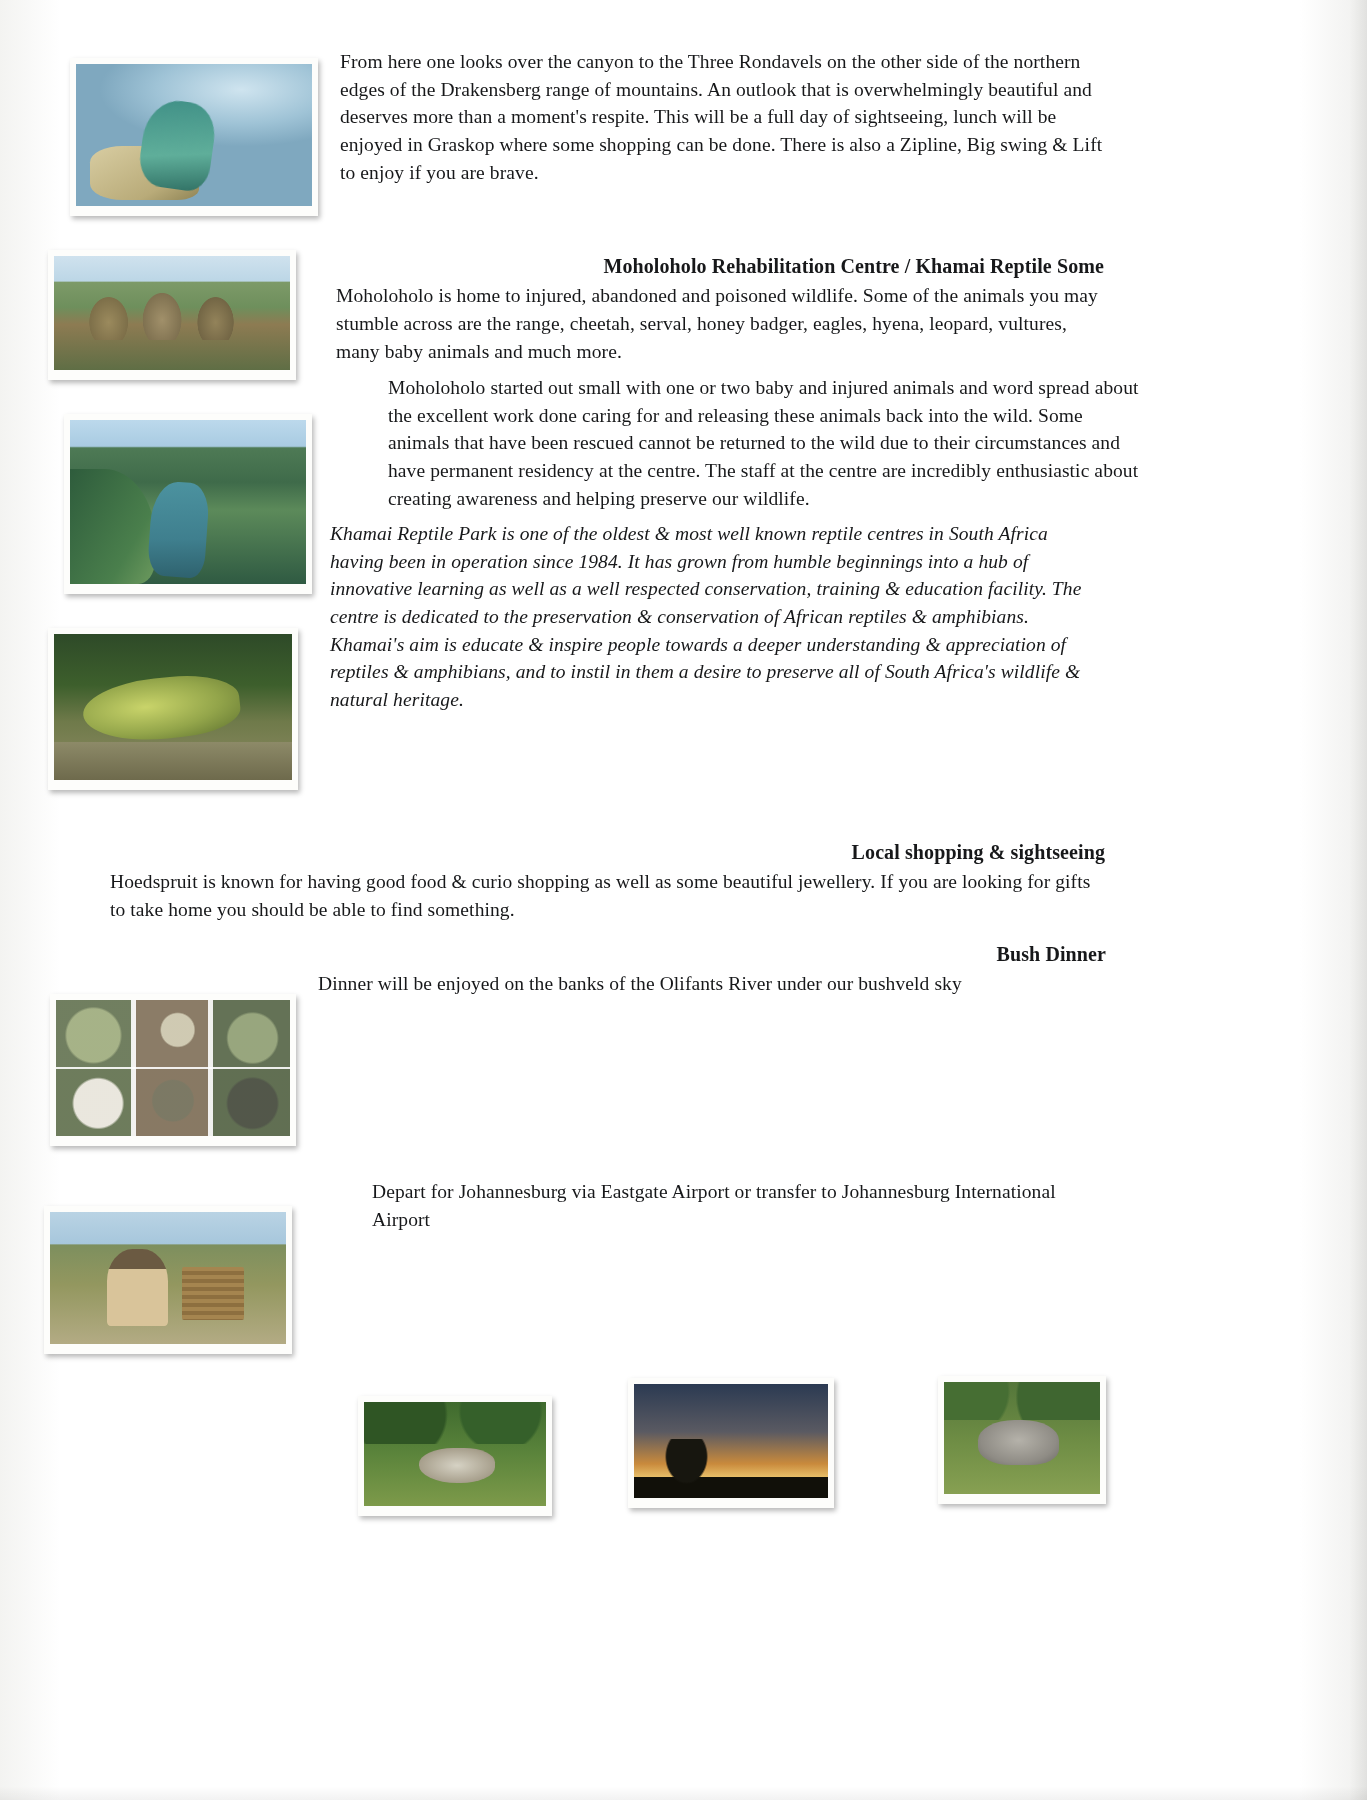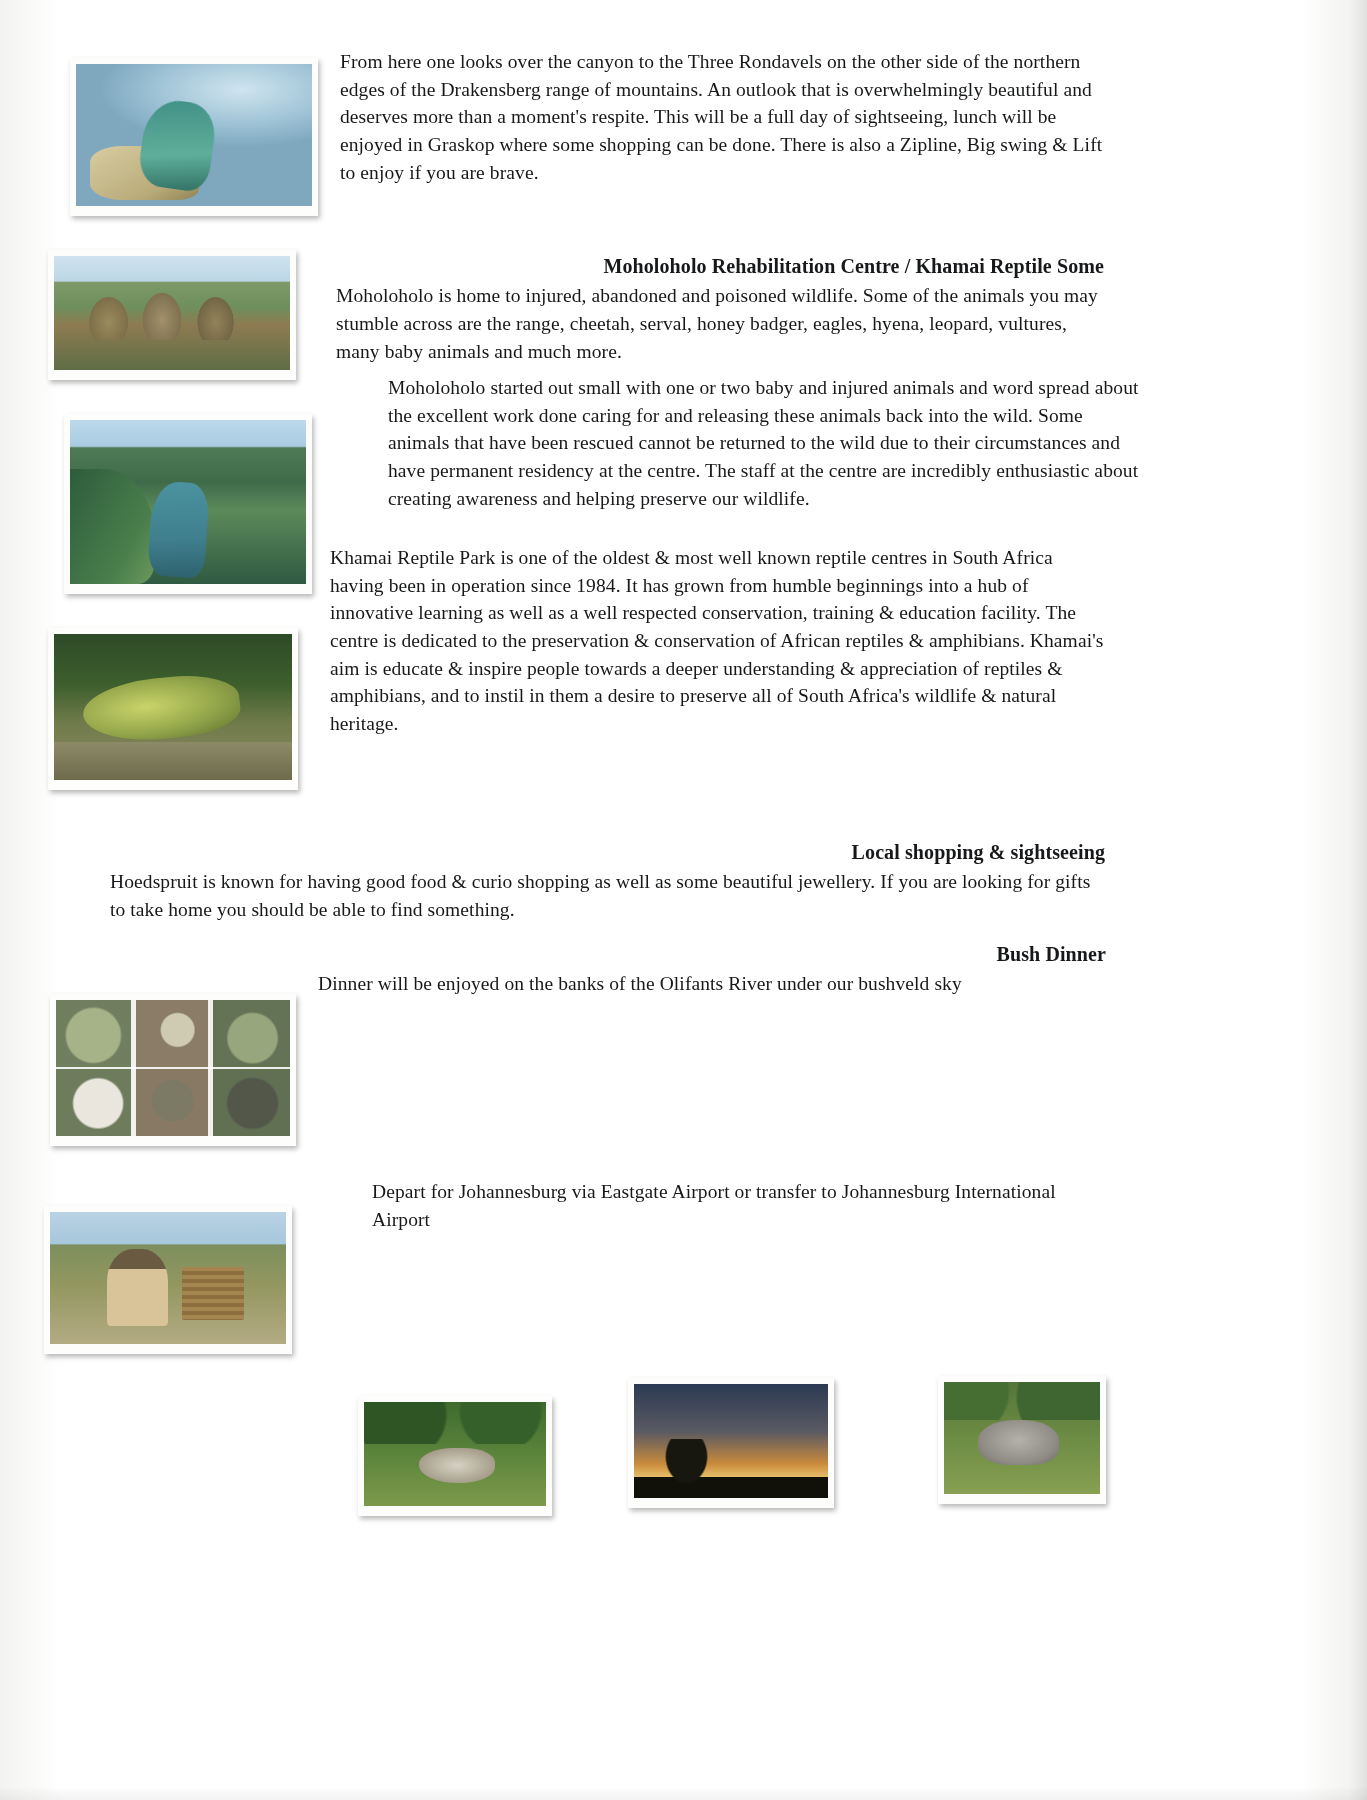--- a/index.html
+++ b/index.html
@@ -269,21 +269,21 @@
 
   <div class="text-col" style="left:336px; top:252px; width:768px;">
     <div class="heading">Moholoholo Rehabilitation Centre / Khamai Reptile Some</div>
     <div class="para">Moholoholo is home to injured, abandoned and poisoned wildlife. Some of the animals you may stumble across are the range, cheetah, serval, honey badger, eagles, hyena, leopard, vultures, many baby animals and much more.</div>
   </div>
 
   <div class="text-col" style="left:356px; top:374px; width:752px;margin-left:32px;">
     <div class="para">Moholoholo started out small with one or two baby and injured animals and word spread about the excellent work done caring for and releasing these animals back into the wild. Some animals that have been rescued cannot be returned to the wild due to their circumstances and have permanent residency at the centre. The staff at the centre are incredibly enthusiastic about creating awareness and helping preserve our wildlife.</div>
   </div>
 
-  <div class="text-col" style="left:330px; top:544px; width:776px;">
+  <div class="text-col" style="left:330px; top:520px; width:776px;font-style:italic;">
     <div class="para">Khamai Reptile Park is one of the oldest &amp; most well known reptile centres in South Africa having been in operation since 1984. It has grown from humble beginnings into a hub of innovative learning as well as a well respected conservation, training &amp; education facility. The centre is dedicated to the preservation &amp; conservation of African reptiles &amp; amphibians. Khamai's aim is educate &amp; inspire people towards a deeper understanding &amp; appreciation of reptiles &amp; amphibians, and to instil in them a desire to preserve all of South Africa's wildlife &amp; natural heritage.</div>
   </div>
 
   <div class="text-col" style="left:318px; top:940px; width:788px;">
     <div class="heading">Bush Dinner</div>
     <div class="para">Dinner will be enjoyed on the banks of the Olifants River under our bushveld sky</div>
   </div>
 
   <div class="text-col" style="left:110px; top:838px; width:995px;">
     <div class="heading">Local shopping &amp; sightseeing</div>

